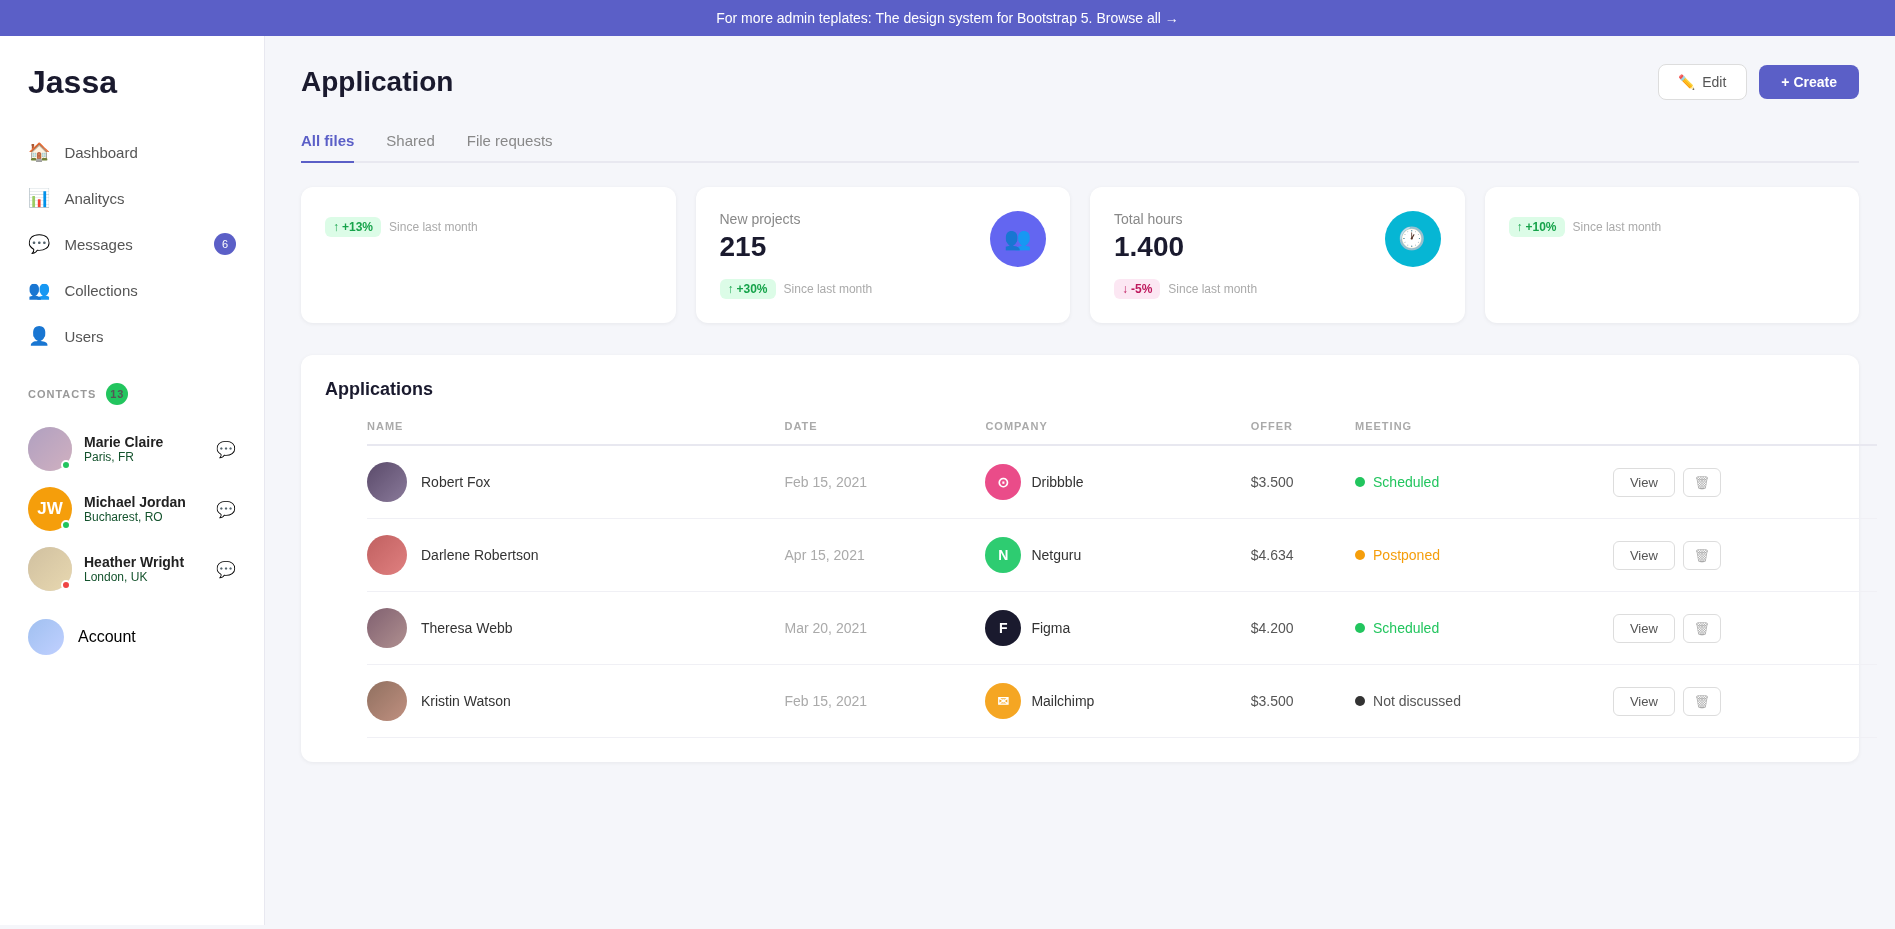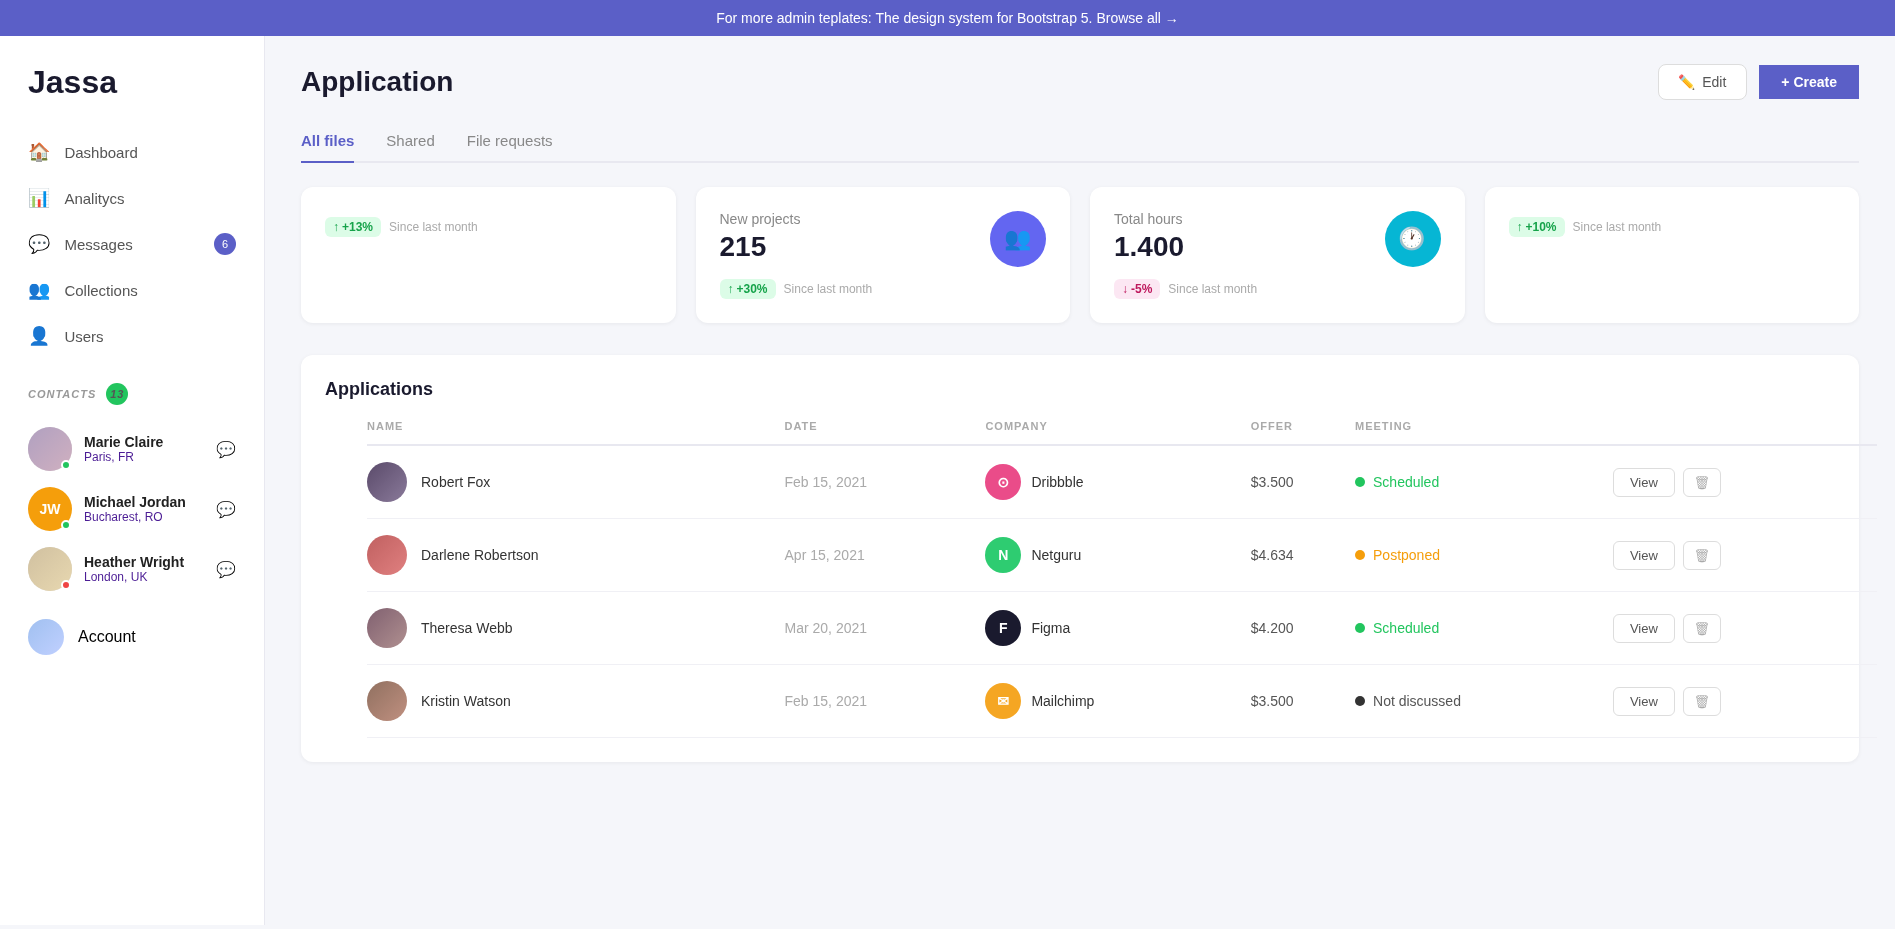--- a/index.html
+++ b/index.html
@@ -71,21 +71,20 @@
     .contacts-header {
       display: flex;
       align-items: center;
       gap: 10px;
       font-size: 11px;
       font-weight: 700;
       color: #999;
       letter-spacing: 1px;
       text-transform: uppercase;
       margin-bottom: 14px;
-      font-style: italic;
     }
     .contacts-badge {
       background: #22c55e;
       color: #555;
       border-radius: 50%;
       font-size: 11px;
       width: 22px;
       height: 22px;
       display: flex;
       align-items: center;
@@ -130,21 +129,21 @@
       border: 2px solid white;
       position: absolute;
       bottom: 1px;
       right: 1px;
     }
     .status-green { background: #22c55e; }
     .status-red { background: #ef4444; }
 
     .contact-info { flex: 1; }
     .contact-name { font-size: 14px; font-weight: 600; color: #222; }
-    .contact-location { font-size: 12px; color: #4c1d95; }
+    .contact-location { font-size: 12px; color: #14532d; }
 
     .contact-chat-icon { color: #ccc; font-size: 16px; cursor: pointer; }
 
     
     .main {
       flex: 1;
       overflow-y: auto;
       background: #f5f6fa;
     }
 
@@ -181,21 +180,21 @@
       font-size: 14px;
       display: flex;
       align-items: center;
       gap: 6px;
     }
 
     .btn-create {
       background: #5b5fc7;
       color: white;
       padding: 9px 22px;
-      border-radius: 0;
+      border-radius: 8px;
       cursor: pointer;
       font-size: 14px;
       border: none;
       display: flex;
       align-items: center;
       gap: 6px;
       font-weight: 600;
     }
 
     
@@ -490,21 +489,21 @@
           <span class="status-dot status-green"></span>
         </div>
         <div class="contact-info">
           <div class="contact-name">Marie Claire</div>
           <div class="contact-location">Paris, FR</div>
         </div>
         <span class="contact-chat-icon">💬</span>
       </div>
 
       <div class="contact-item">
-        <div class="contact-avatar" style="background: #f59e0b; font-size: 14px; color: white;">
+        <div class="contact-avatar" style="background: #f59e0b; font-size: 17px; color: white;">
           JW
           <span class="status-dot status-green"></span>
         </div>
         <div class="contact-info">
           <div class="contact-name">Michael Jordan</div>
           <div class="contact-location">Bucharest, RO</div>
         </div>
         <span class="contact-chat-icon">💬</span>
       </div>
 

